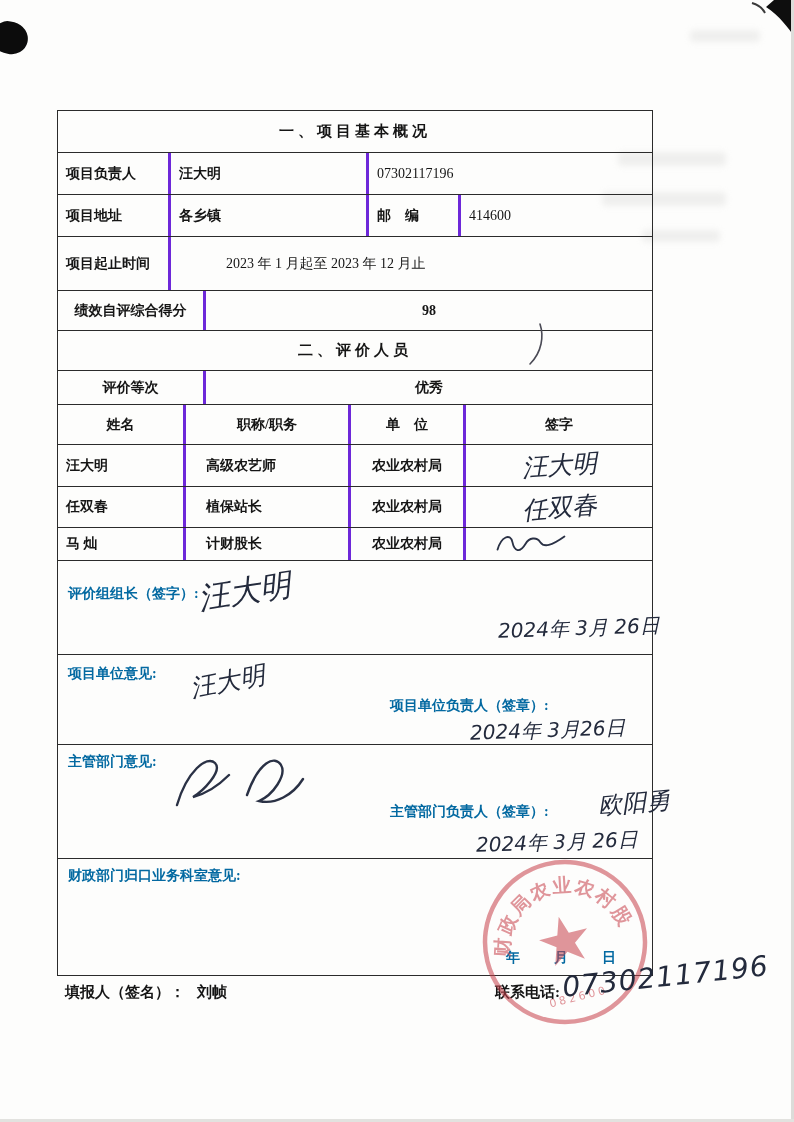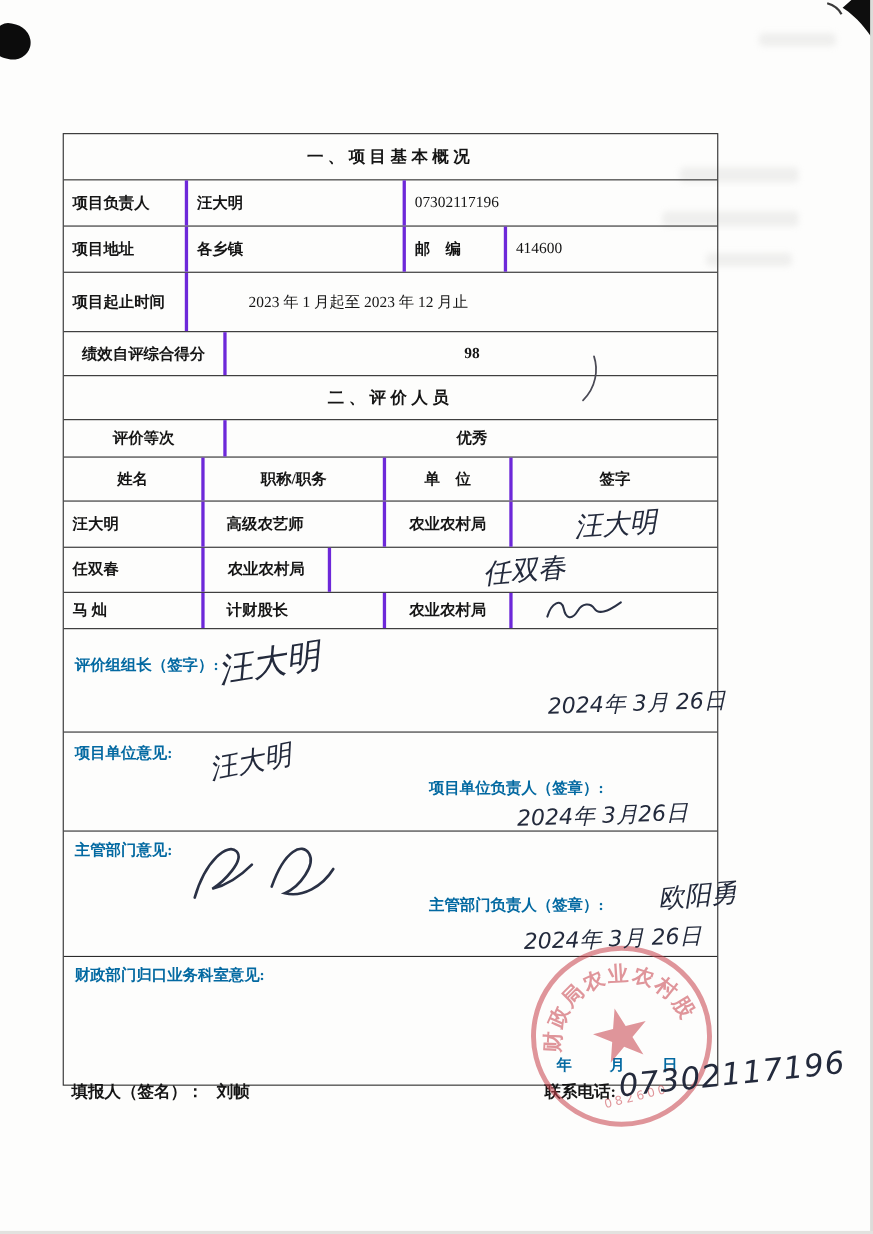--- a/index.html
+++ b/index.html
@@ -4,21 +4,21 @@
 <style>
   * { margin:0; padding:0; box-sizing:border-box; }
   html,body { width:794px; height:1122px; }
   body { background:#e9e9e7; font-family:"Liberation Serif","DejaVu Serif",serif; }
   .page { position:relative; width:794px; height:1122px; background:#fdfdfc; overflow:hidden; }
   .edge-r { position:absolute; right:0; top:0; width:3px; height:100%; background:#dcdcd9; }
   .edge-b { position:absolute; left:0; bottom:0; width:100%; height:3px; background:#e2e2df; }
   .abs { position:absolute; }
   .ghost { position:absolute; background:#c7c7c5; opacity:.26; filter:blur(3px); border-radius:4px; }
 
-  .doc-table { position:absolute; left:57px; top:121px; width:596px; border:1.5px solid #2b2b2b; }
+  .doc-table { position:absolute; left:57px; top:110px; width:596px; border:1.5px solid #2b2b2b; }
   .trow { display:flex; border-bottom:1px solid #2b2b2b; position:relative; }
   .trow.last { border-bottom:none;font-family:Liberation Serif, serif; }
   .cell { border-right:3px solid #6d28d9; display:flex; align-items:center; padding:0 8px;
           font-size:14px; color:#151515; }
   .cell.nr { border-right:none; }
   .c-center { justify-content:center; text-align:center; }
   .b { font-weight:bold; }
   .sect { font-weight:bold; font-size:15px; letter-spacing:4px; }
 
   .w113{width:113px} .w198{width:198px} .w92{width:92px} .w148{width:148px}
@@ -104,20 +104,21 @@
       <div class="cell w128 b">汪大明</div>
       <div class="cell w165 b" style="padding-left:20px">高级农艺师</div>
       <div class="cell w115 c-center b">农业农村局</div>
       <div class="cell nr flex1 c-center">
         <span class="hand-in" style="font-size:25px;transform:rotate(-4deg)">汪大明</span>
       </div>
     </div>
 
     <div class="trow h41">
       <div class="cell w128 b">任双春</div>
+      <div class="cell w165 b" style="padding-left:20px">植保站长</div>
       <div class="cell w115 c-center b">农业农村局</div>
       <div class="cell nr flex1 c-center">
         <span class="hand-in" style="font-size:25px;transform:rotate(-5deg)">任双春</span>
       </div>
     </div>
 
     <div class="trow h33">
       <div class="cell w128 b">马 灿</div>
       <div class="cell w165 b" style="padding-left:20px">计财股长</div>
       <div class="cell w115 c-center b">农业农村局</div>

